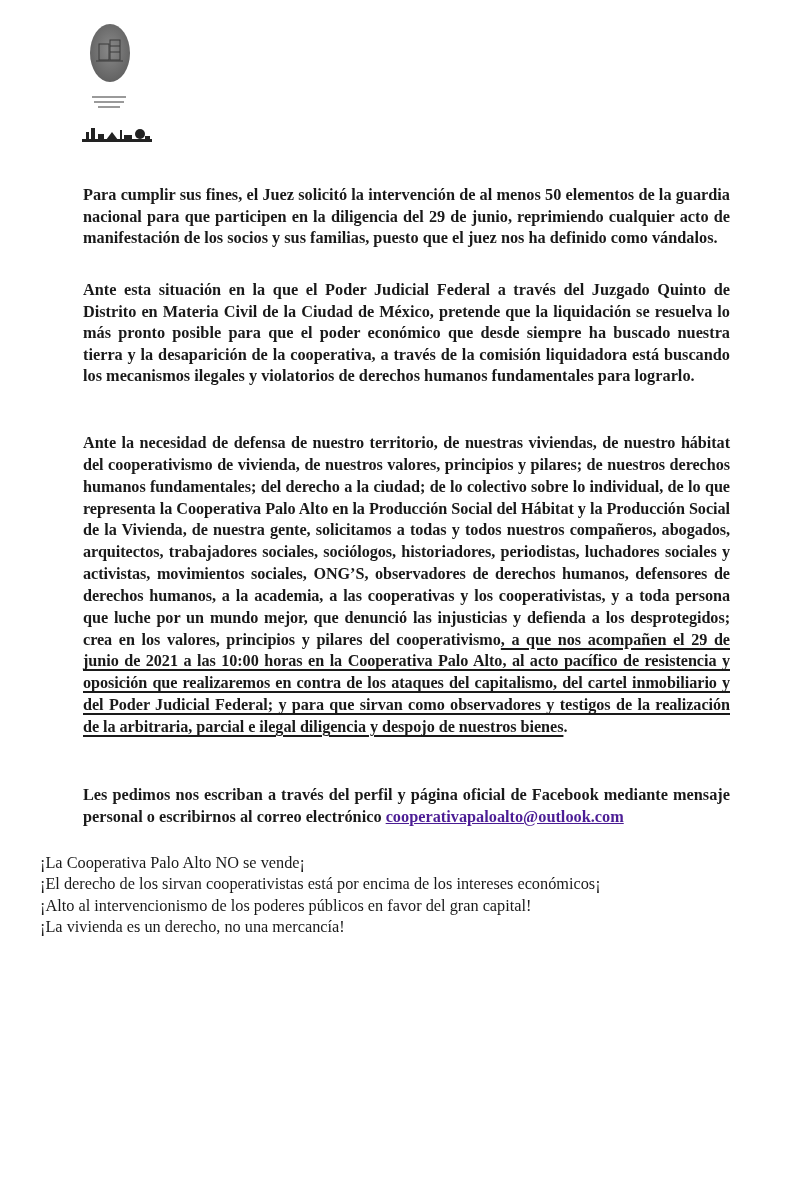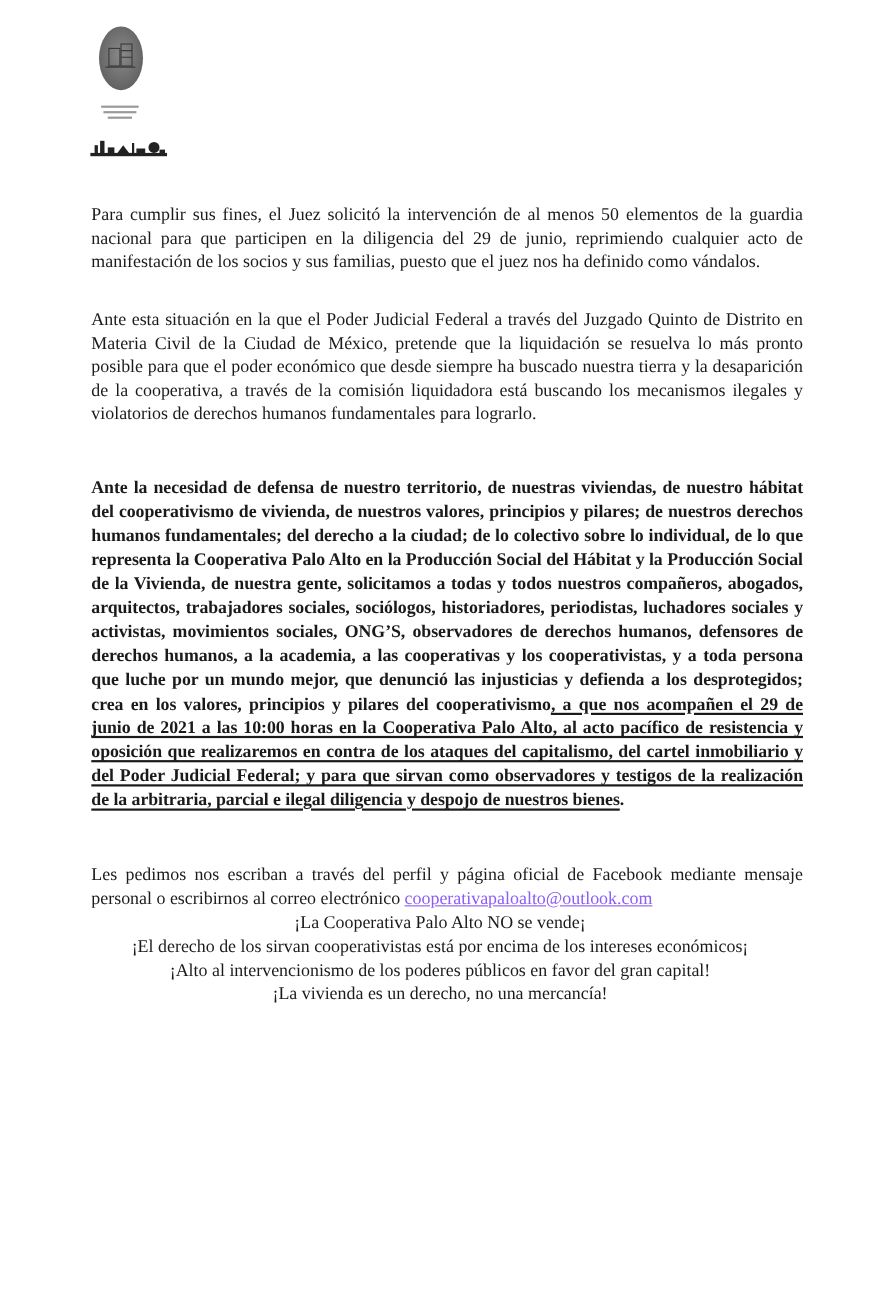--- a/index.html
+++ b/index.html
@@ -3,28 +3,28 @@
 <meta charset="utf-8">
 <style>
   html, body { margin:0; padding:0; background:#ffffff; }
   body { width:800px; height:1193px; position:relative; overflow:hidden;
          font-family:"Liberation Serif", serif; color:#1a1a1a; }
   .logo { position:absolute; left:88px; top:22px; width:44px; height:62px; }
   .logo-caption { position:absolute; left:92px; top:96px; width:34px; }
   .logo-caption span { display:block; height:2px; background:#9a9a9a; margin:0 auto 3px; }
   .skyline { position:absolute; left:82px; top:126px; width:70px; height:18px; }
   .para { position:absolute; left:83px; width:647px; font-size:16.3px; line-height:21.6px;
-          text-align:justify; margin:0; }
+          text-align:justify; margin:0;font-weight:bold; }
   .p1 { top:184px; }
   .p2 { top:279px; }
   .p3 { top:433px; font-weight:bold; font-size:16.2px; line-height:21.85px; letter-spacing:-0.05px; }
   .p3 u { text-decoration-thickness:1.5px; text-underline-offset:3px; }
   .p4 { top:784px; }
-  .email { color:#8b5cf6; text-decoration:underline; }
-  .slogans { position:absolute; left:40px; width:720px; top:828px; text-align:center;
+  .email { color:#4c1d95; text-decoration:underline; }
+  .slogans { position:absolute; left:40px; width:720px; top:852px; 
              font-size:16.3px; line-height:21.3px; margin:0; padding:0; list-style:none; }
   .slogans li { margin:0; padding:0; }
 </style>
 </head>
 <body>
 
 <svg class="logo" viewBox="0 0 44 62">
   <defs>
     <radialGradient id="g" cx="50%" cy="45%" r="60%">
       <stop offset="0%" stop-color="#8a8a8a"></stop>

